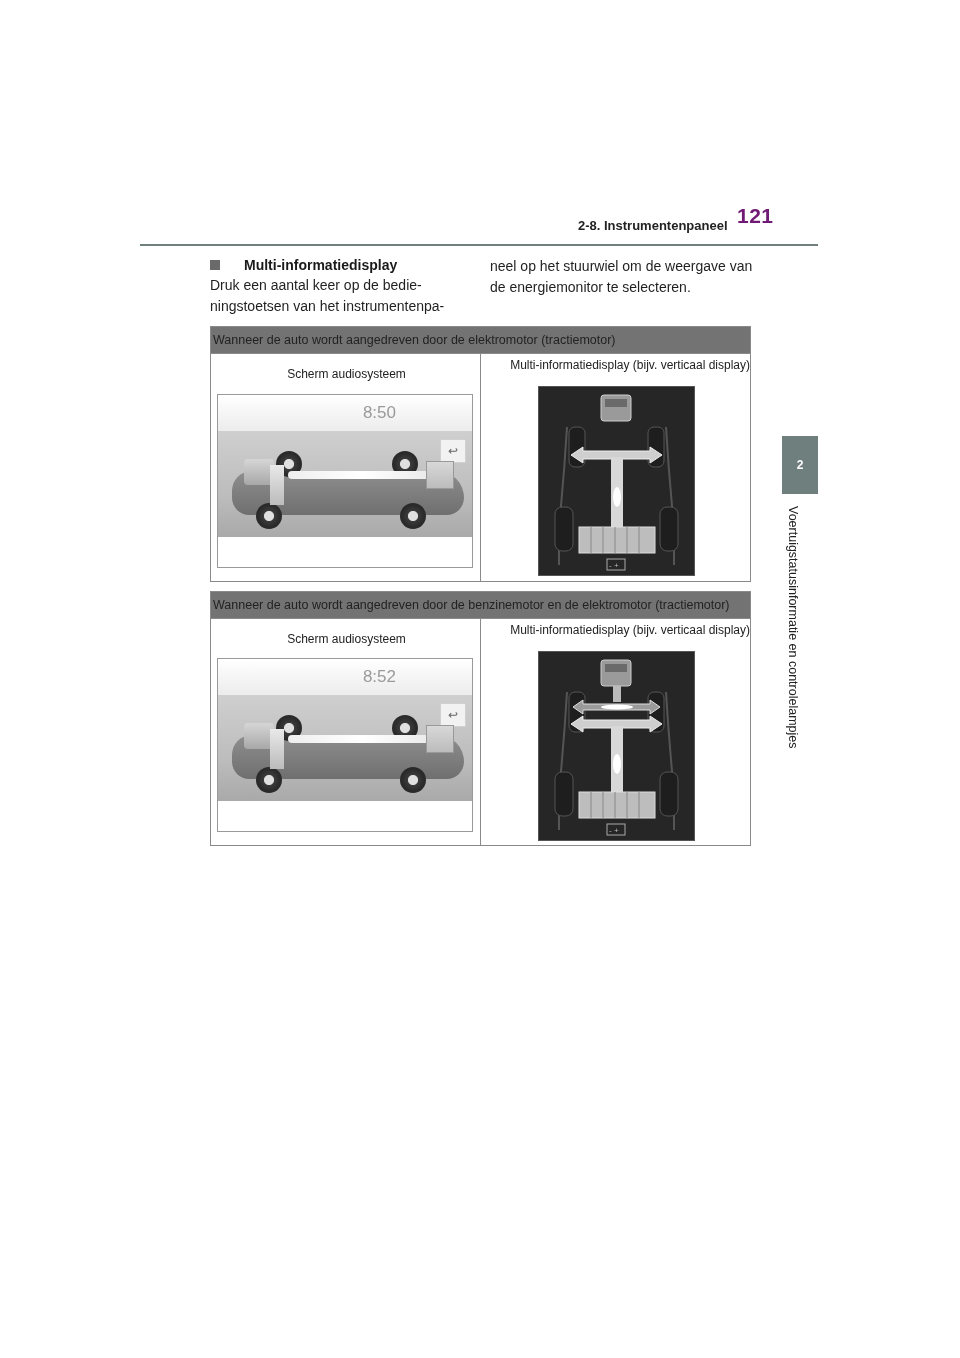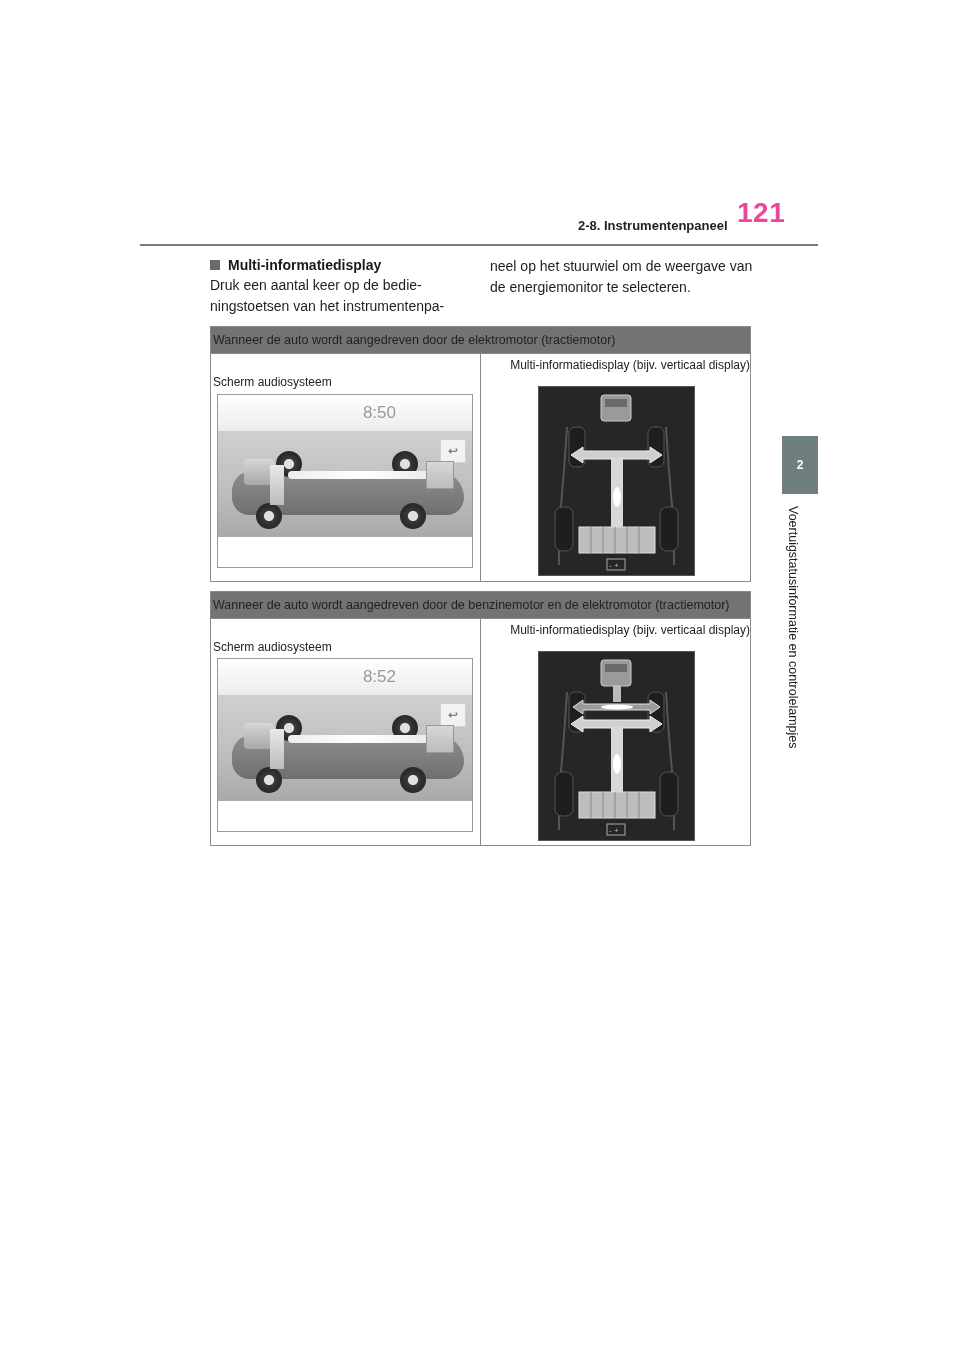--- a/index.html
+++ b/index.html
@@ -1,42 +1,42 @@
 <!DOCTYPE html>
 <html><head>
 <meta charset="utf-8">
 <style>
   html, body { margin: 0; padding: 0; background: #ffffff; }
   body { width: 960px; height: 1358px; position: relative; overflow: hidden;
          font-family: "Liberation Sans", sans-serif; color: #1a1a1a; }
 
   .header-section { position: absolute; left: 578px; top: 218px; font-size: 13px; font-weight: bold; color: #222; }
-  .header-page { position: absolute; left: 737px; top: 197px; font-size: 28px; font-weight: bold; color: #ec4899; letter-spacing: 0.5px; }
+  .header-page { position: absolute; left: 737px; top: 204px; font-size: 21px; font-weight: bold; color: #701a75; letter-spacing: 0.5px; }
   .header-rule { position: absolute; left: 140px; top: 244px; width: 678px; height: 2px; background: #6f7f7d; }
 
   .side-tab { position: absolute; left: 782px; top: 436px; width: 36px; height: 58px; background: #6f7f7d;
               color: #fff; font-size: 12px; font-weight: bold; display: flex; align-items: center; justify-content: center; }
   .side-label { position: absolute; left: 786px; top: 506px; writing-mode: vertical-rl; font-size: 12.5px; color: #222; white-space: nowrap; }
 
   .col-left { position: absolute; left: 210px; top: 256px; width: 270px; }
   .col-right { position: absolute; left: 490px; top: 256px; width: 270px; }
-  .subhead { font-size: 14px; font-weight: bold; display: flex; align-items: center; height: 18px; }
+  .subhead { font-size: 14px; font-weight: bold; display: flex; align-items: center; height: 18px; gap: 16px; }
   .square { width: 10px; height: 10px; background: #6a6a6a; margin-right: 8px; display: inline-block; }
   .body-text { font-size: 14px; line-height: 21px; margin-top: 1px; color: #1f1f1f; }
   .col-right .body-text { margin-top: 0; }
 
   .tbl { position: absolute; left: 210px; width: 539px; border: 1px solid #8a8a8a; background: #fff; }
   .tbl-head { background: #737373; height: 26px; border-bottom: 1px solid #8a8a8a; font-size: 12.5px;
               line-height: 26px; padding-left: 2px; color: #222; white-space: nowrap; }
   .tbl-body { display: flex; }
   .cell { position: relative; }
   .cell-left { width: 269px; border-right: 1px solid #8a8a8a; }
   .cell-right { width: 269px; }
   .cell-label { font-size: 12px; color: #222; padding-left: 2px; }
-  .cell-left .cell-label { margin-top: 21px; }
+  .cell-left .cell-label { margin-top: 13px; text-align: center; }
   .cell-right .cell-label { margin-top: 4px; text-align: right; }
 
   .audio-screen { position: absolute; left: 6px; width: 254px; height: 172px; border: 1px solid #9a9a9a; background: #15803d; overflow: hidden; }
   .audio-top { height: 36px; background: linear-gradient(#ffffff, #ececec); position: relative; }
   .audio-clock { position: absolute; right: 76px; top: 8px; font-size: 17px; color: #9a9a9a; }
   .audio-scene { height: 106px; background: linear-gradient(#cfcfcf, #bdbdbd 60%, #a9a9a9); position: relative; }
   .back-btn { position: absolute; right: 6px; top: 8px; width: 24px; height: 22px; background: #f2f2f2; border: 1px solid #d0d0d0;
               font-size: 12px; color: #666; text-align: center; line-height: 22px; }
   .car-body { position: absolute; left: 14px; top: 40px; width: 232px; height: 44px; border-radius: 30px 40px 26px 26px;
               background: linear-gradient(#8e8e8e, #6f6f6f); }

